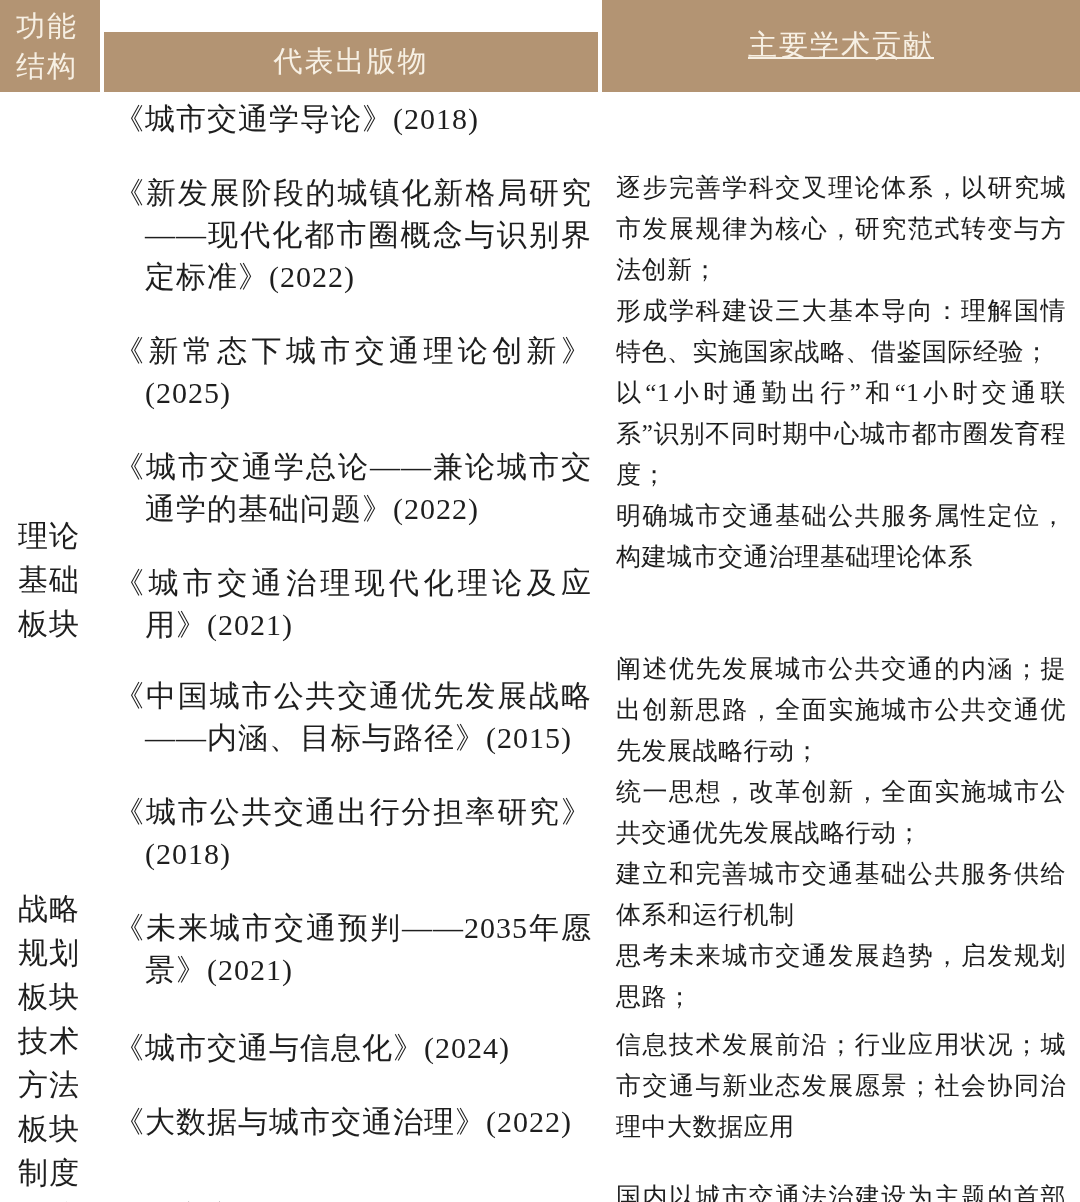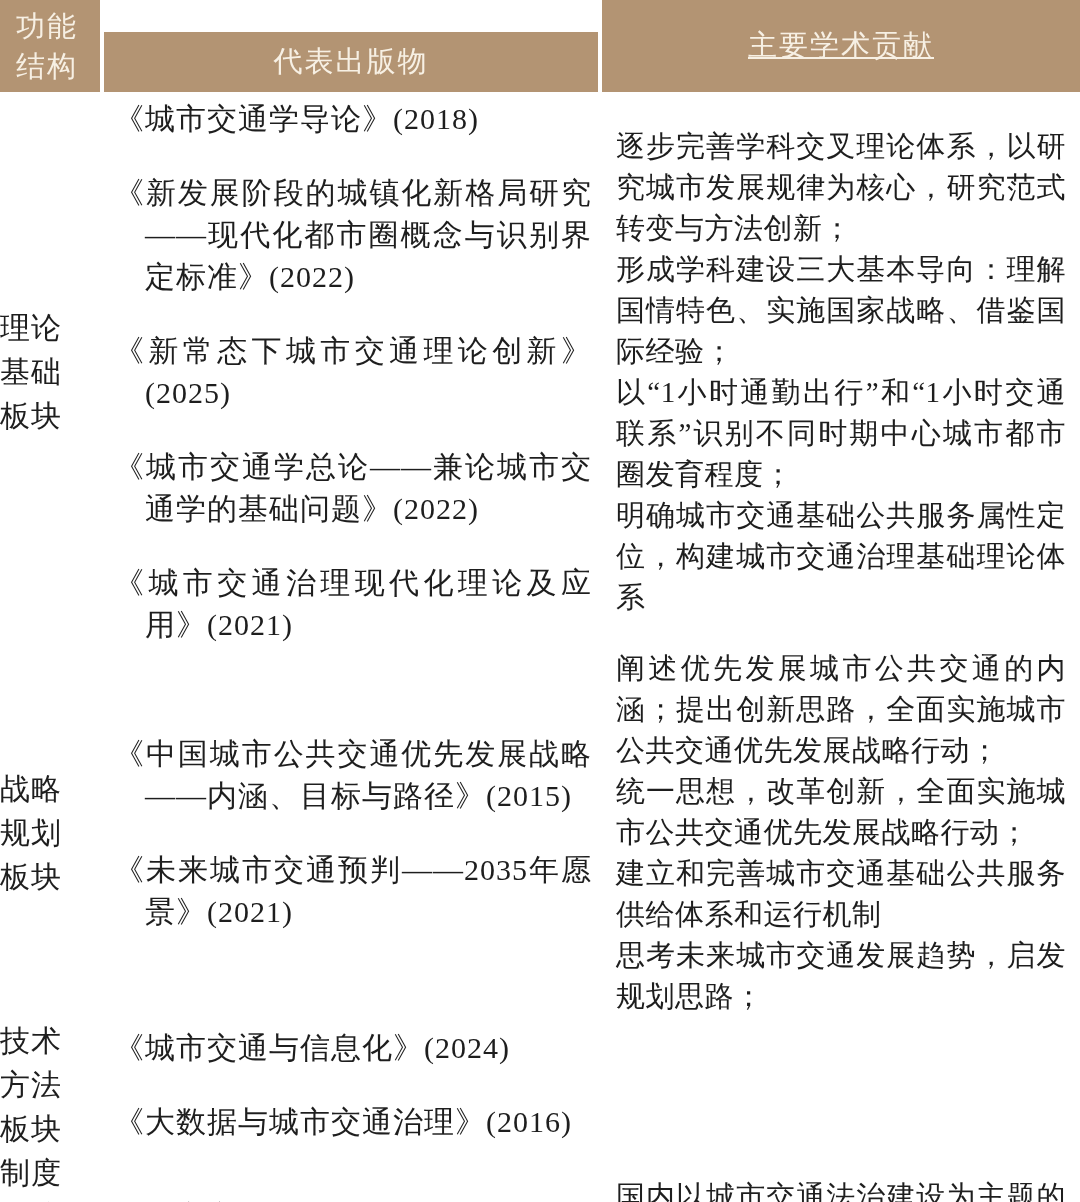--- a/index.html
+++ b/index.html
@@ -27,40 +27,40 @@
 
   
   .body-rows { flex: 1 1 auto; display: flex; flex-direction: column; padding-top: 6px; }
   .row { display: flex; }
   .row:nth-child(1) { flex: 0 0 464px; }
   .row:nth-child(2) { flex: 0 0 370px; }
   .row:nth-child(3) { flex: 0 0 132px; }
   .row:nth-child(4) { flex: 0 0 120px; }
 
   .cell-label {
-    flex: 0 0 100px; box-sizing: border-box; 
-    display: flex; align-items: center;
+    flex: 0 0 100px; box-sizing: border-box; padding-left: 18px;
+    display: flex; align-items: flex-end;
   }
   .label-text { width: 66px; font-size: 30px; line-height: 44px; letter-spacing: 1px; }
 
   .cell-pubs {
     flex: 0 0 498px; box-sizing: border-box; padding: 0 6px 0 14px;
     display: flex; flex-direction: column; justify-content: center; gap: 32px;
   }
   .pub {
     font-size: 30px; line-height: 42px; letter-spacing: 1px;
     padding-left: 31px; text-indent: -31px;
     text-align: justify;
   }
 
   .cell-contrib {
     flex: 1 1 auto; box-sizing: border-box; padding: 2px 14px 2px 18px;
     display: flex; flex-direction: column; justify-content: center;
   }
-  .contrib { font-size: 29px; line-height: 41px; letter-spacing: 0.5px; text-align: justify; }
+  .contrib { font-size: 25px; line-height: 41px; letter-spacing: 0.5px; text-align: justify; }
 </style>
 </head>
 <body>
 
 <div class="table">
   <div class="header-row">
     <div class="header-cell hc1">
       <span>功能结构</span>
     </div>
     <div class="header-cell hc2">
@@ -90,37 +90,41 @@
           <div class="contrib">明确城市交通基础公共服务属性定位，构建城市交通治理基础理论体系</div>
         </div>
   </div>
 
   <div class="row">
     <div class="cell-label">
       <div class="label-text">战略规划板块</div>
     </div>
     <div class="cell-pubs">
           <div class="pub">《中国城市公共交通优先发展战略——内涵、目标与路径》(2015)</div>
+          <div class="pub">《城市公共交通出行分担率研究》(2018)</div>
           <div class="pub">《未来城市交通预判——2035年愿景》(2021)</div>
         </div>
     <div class="cell-contrib">
           <div class="contrib">阐述优先发展城市公共交通的内涵；提出创新思路，全面实施城市公共交通优先发展战略行动；</div>
           <div class="contrib">统一思想，改革创新，全面实施城市公共交通优先发展战略行动；</div>
           <div class="contrib">建立和完善城市交通基础公共服务供给体系和运行机制</div>
           <div class="contrib">思考未来城市交通发展趋势，启发规划思路；</div>
         </div>
   </div>
 
   <div class="row">
     <div class="cell-label">
       <div class="label-text">技术方法板块</div>
     </div>
     <div class="cell-pubs">
           <div class="pub">《城市交通与信息化》(2024)</div>
-          <div class="pub">《大数据与城市交通治理》(2016)</div>
+          <div class="pub">《大数据与城市交通治理》(2022)</div>
+        </div>
+    <div class="cell-contrib">
+          <div class="contrib">信息技术发展前沿；行业应用状况；城市交通与新业态发展愿景；社会协同治理中大数据应用</div>
         </div>
   </div>
 
   <div class="row">
     <div class="cell-label">
       <div class="label-text">制度保障板块</div>
     </div>
     <div class="cell-pubs">
           <div class="pub">《城市交通与法治》(2021)</div>
         </div>

